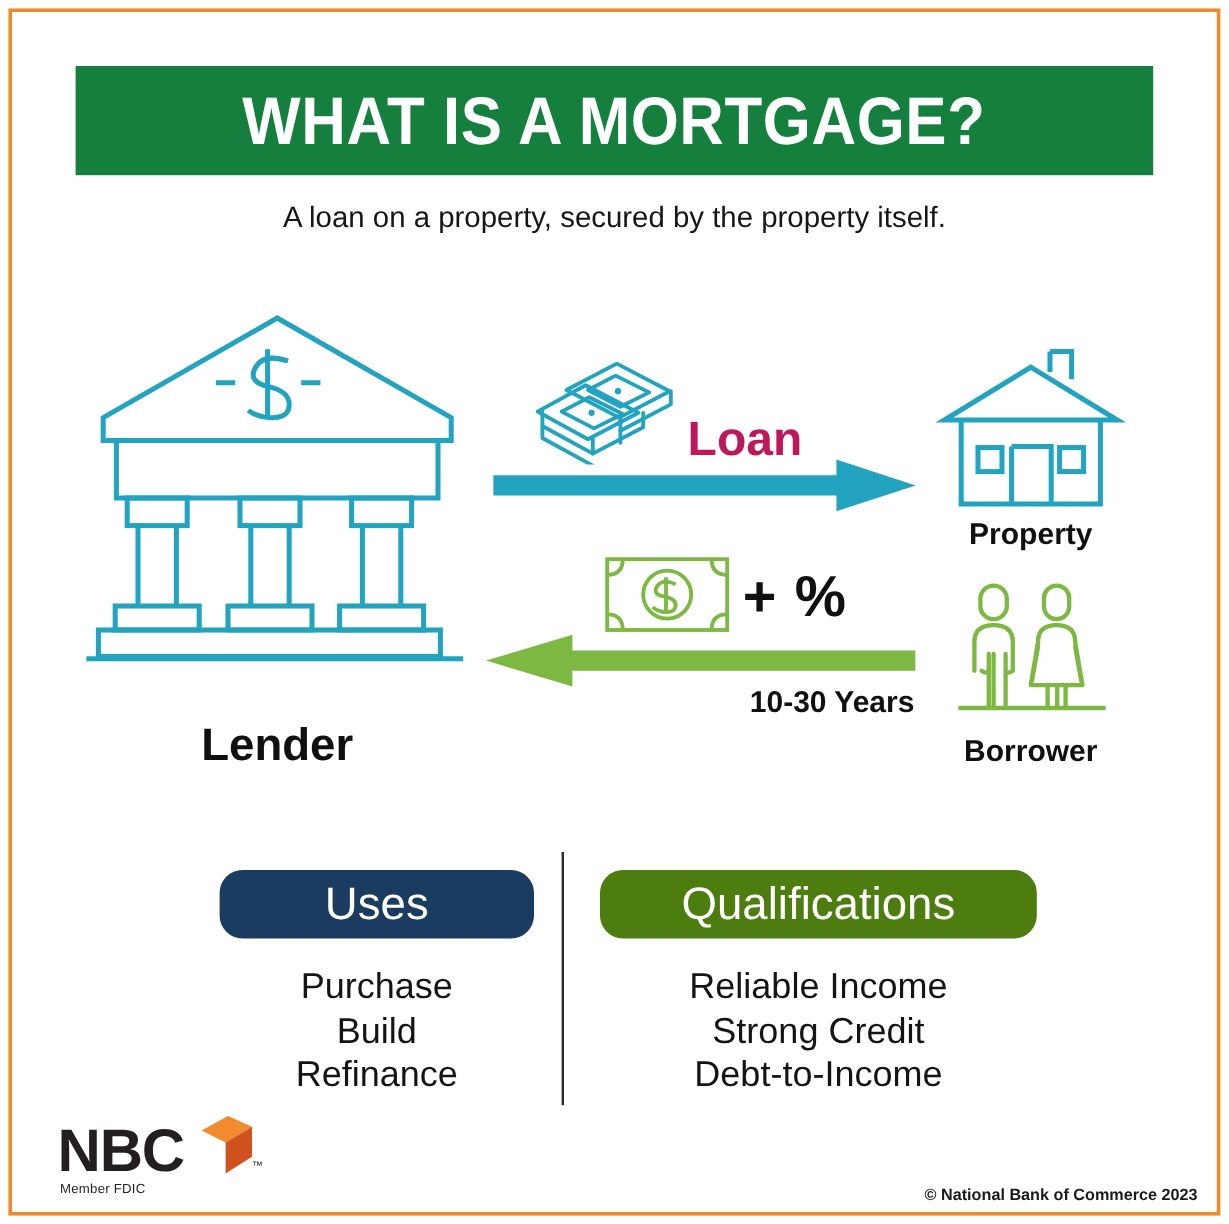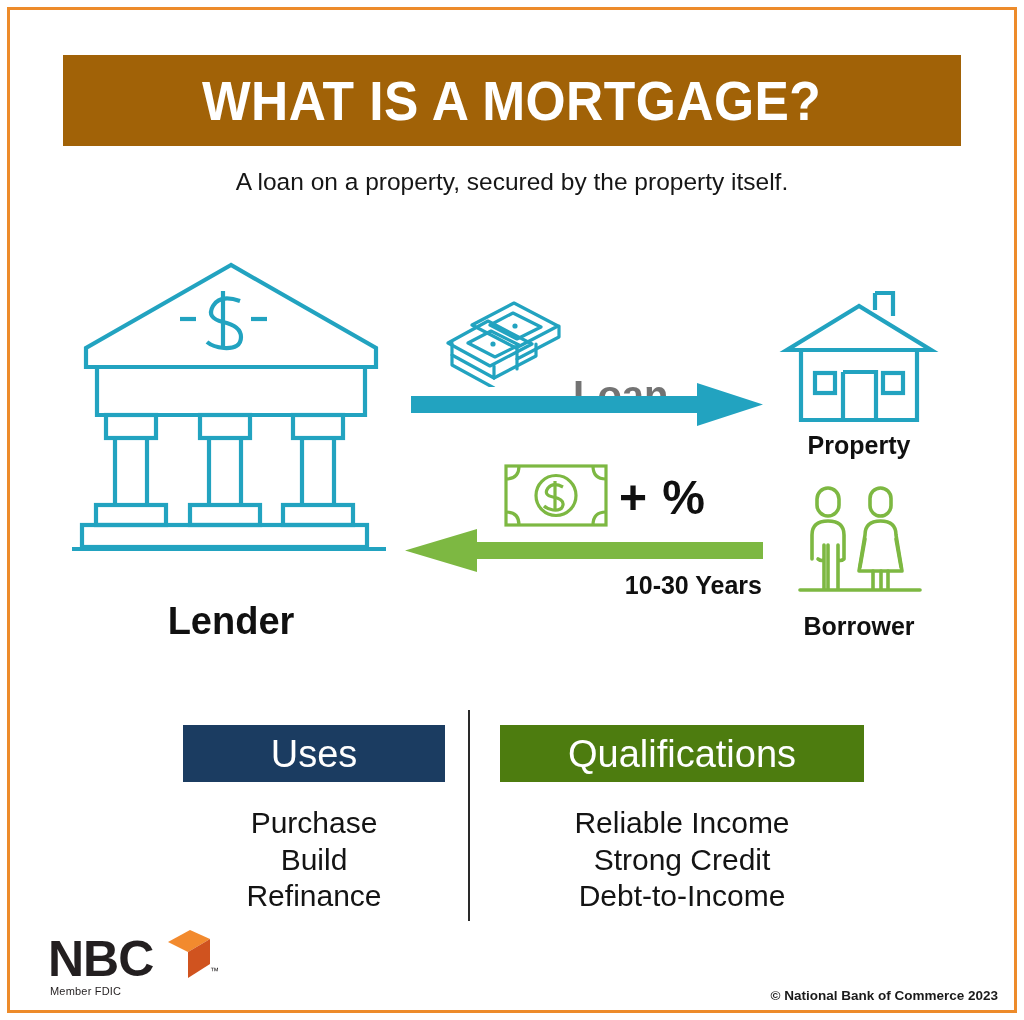--- a/index.html
+++ b/index.html
@@ -29,21 +29,21 @@
     pointer-events: none;
   }
 
   
   .title-bar {
     position: absolute;
     left: 63px;
     top: 55px;
     width: 898px;
     height: 91px;
-    background: #a16207;
+    background: #15803d;
     display: flex;
     align-items: center;
     justify-content: center;
   }
   .title-text {
     color: #ffffff;
     font-size: 56px;
     font-weight: bold;
     letter-spacing: 0.5px;
     line-height: 1;
@@ -123,23 +123,22 @@
     top: 299px;
     width: 118px;
     height: 88px;
   }
   .loan-label {
     position: absolute;
     left: 573px;
     top: 344px;
     font-size: 40px;
     font-weight: bold;
-    color: #737373;
-    white-space: nowrap;
-    margin-top: 29px;
+    color: #be185d;
+    white-space: nowrap;
   }
   .arrow-right {
     position: absolute;
     left: 411px;
     top: 382px;
     width: 352px;
     height: 45px;
   }
 
   
@@ -196,20 +195,21 @@
   .col-quals { left: 500px; width: 364px; }
 
   .col-head {
     height: 57px;
     display: flex;
     align-items: center;
     justify-content: center;
     color: #ffffff;
     font-size: 38px;
     line-height: 1;
+    border-radius: 19px;
   }
   .col-head.uses { background: #1B3C61; }
   .col-head.quals { background: #4d7c0f; }
 
   .col-list {
     margin-top: 23px;
     text-align: center;
     font-size: 30px;
     color: #141414;
     line-height: 1.22;

